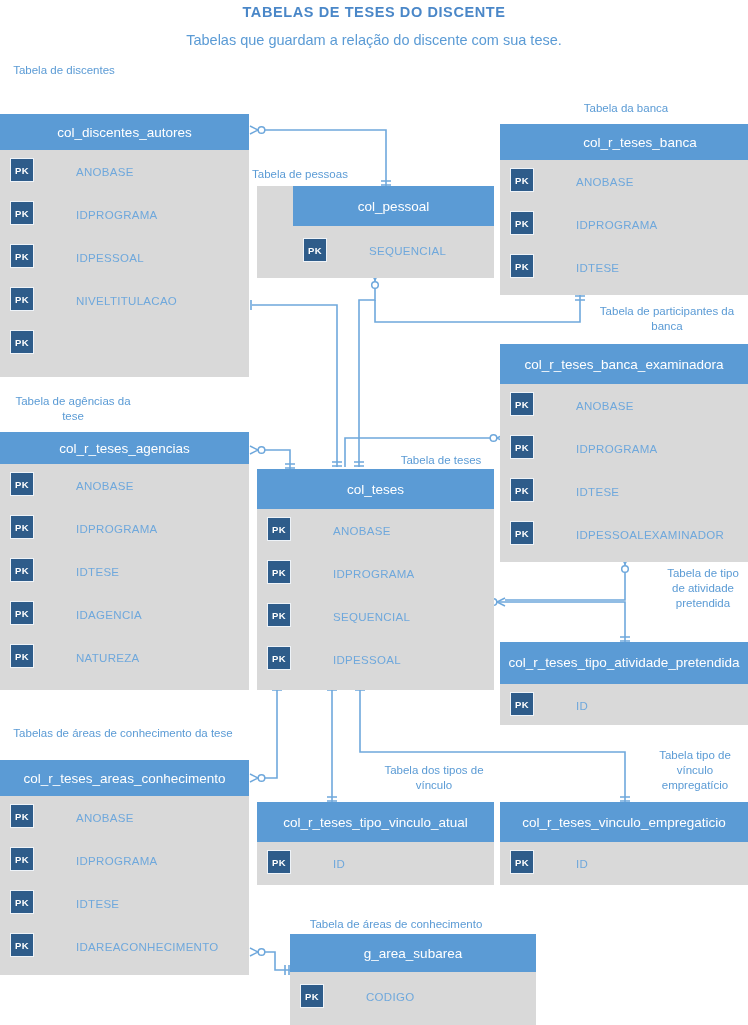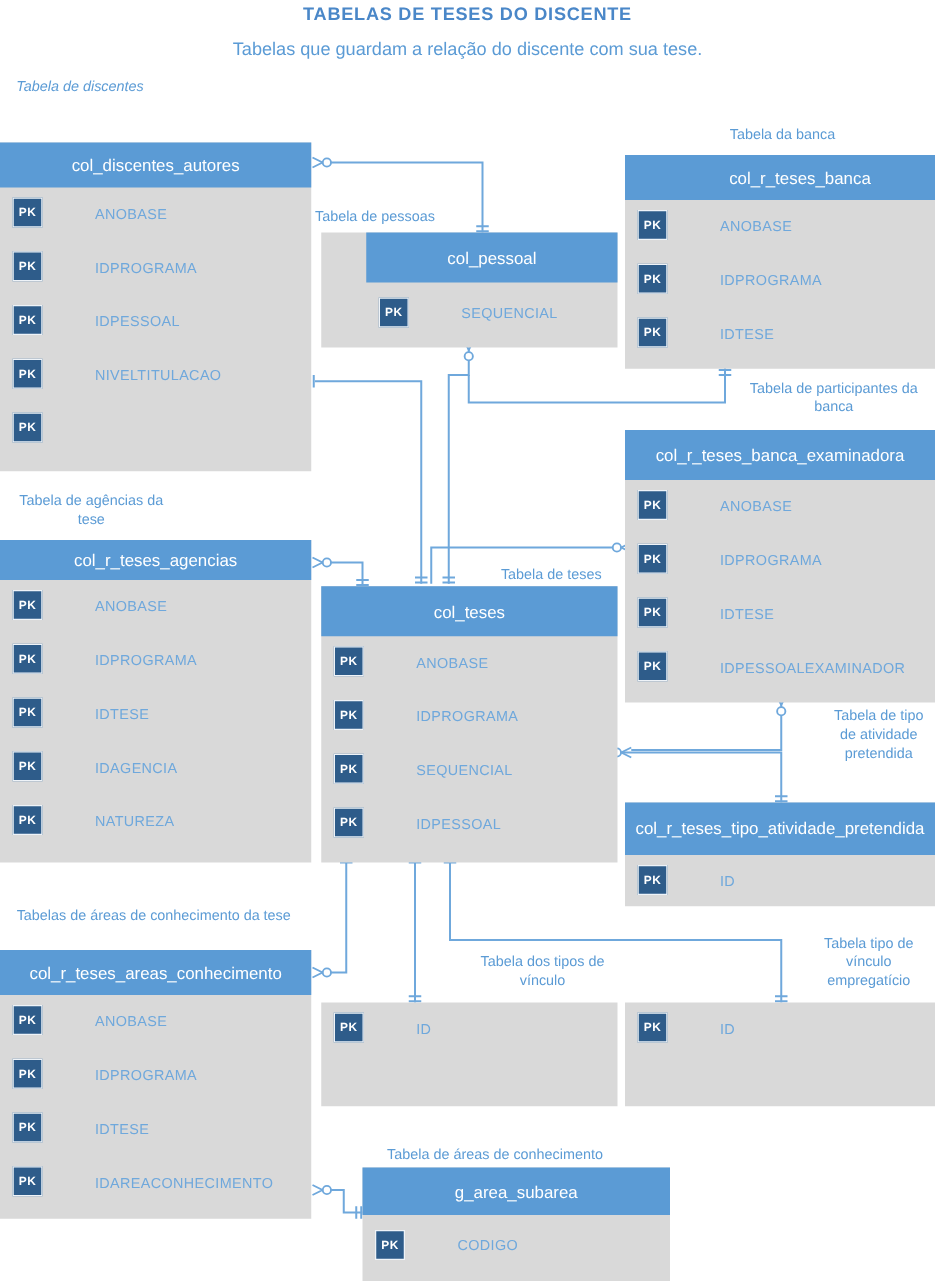--- a/index.html
+++ b/index.html
@@ -136,21 +136,21 @@
       <path d="M258,952 L275,952 L275,970 L290,970"></path>
       <g stroke-width="1.5">
         <path d="M250,948 L258,952 L250,956"></path>
         <circle cx="261.5" cy="952" r="3.3" fill="#ffffff"></circle>
       </g>
       <path d="M285,965 L285,975 M289,965 L289,975"></path>
 
     </g>
   </svg>
 
-  <div class="cap" style="left:8px; top:63px; width:112px;font-style:italic;">Tabela de discentes</div>
+  <div class="cap" style="left:8px; top:63px; width:112px;">Tabela de discentes</div>
 
   <div class="cap" style="left:548px; top:101px; width:156px;">Tabela da banca</div>
 
   <div class="cap" style="left:252px; top:167px; width:110px; text-align:left;">Tabela de pessoas</div>
 
   <div class="cap" style="left:592px; top:304px; width:150px;">Tabela de participantes da banca</div>
 
   <div class="cap" style="left:8px; top:394px; width:130px;">Tabela de agências da tese</div>
 
   <div class="cap" style="left:385px; top:453px; width:112px;">Tabela de teses</div>
@@ -314,29 +314,31 @@
         <div class="fld">IDTESE</div>
       </div>
       <div class="row">
         <div class="pk">PK</div>
         <div class="fld">IDAREACONHECIMENTO</div>
       </div>
     </div>
   </div>
 
   <div class="tbl" style="left:257px; top:802px; width:237px; height:83px;">
+    <div class="hdr" style="height:40px;">col_r_teses_tipo_vinculo_atual</div>
     <div class="body">
       <div class="row">
         <div class="pk">PK</div>
         <div class="fld">ID</div>
       </div>
     </div>
   </div>
 
   <div class="tbl" style="left:500px; top:802px; width:248px; height:83px;">
+    <div class="hdr" style="height:40px;">col_r_teses_vinculo_empregaticio</div>
     <div class="body">
       <div class="row">
         <div class="pk">PK</div>
         <div class="fld">ID</div>
       </div>
     </div>
   </div>
 
   <div class="tbl" style="left:290px; top:934px; width:246px; height:91px;">
     <div class="hdr" style="height:38px;">g_area_subarea</div>

